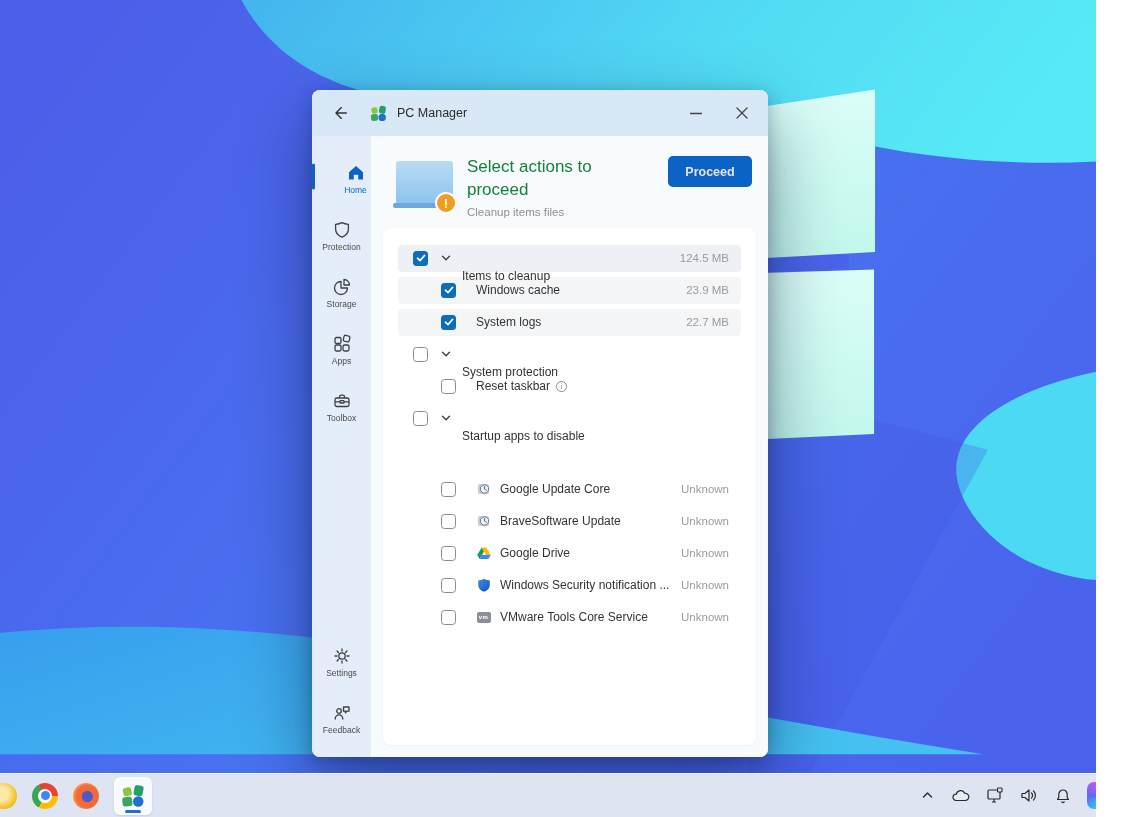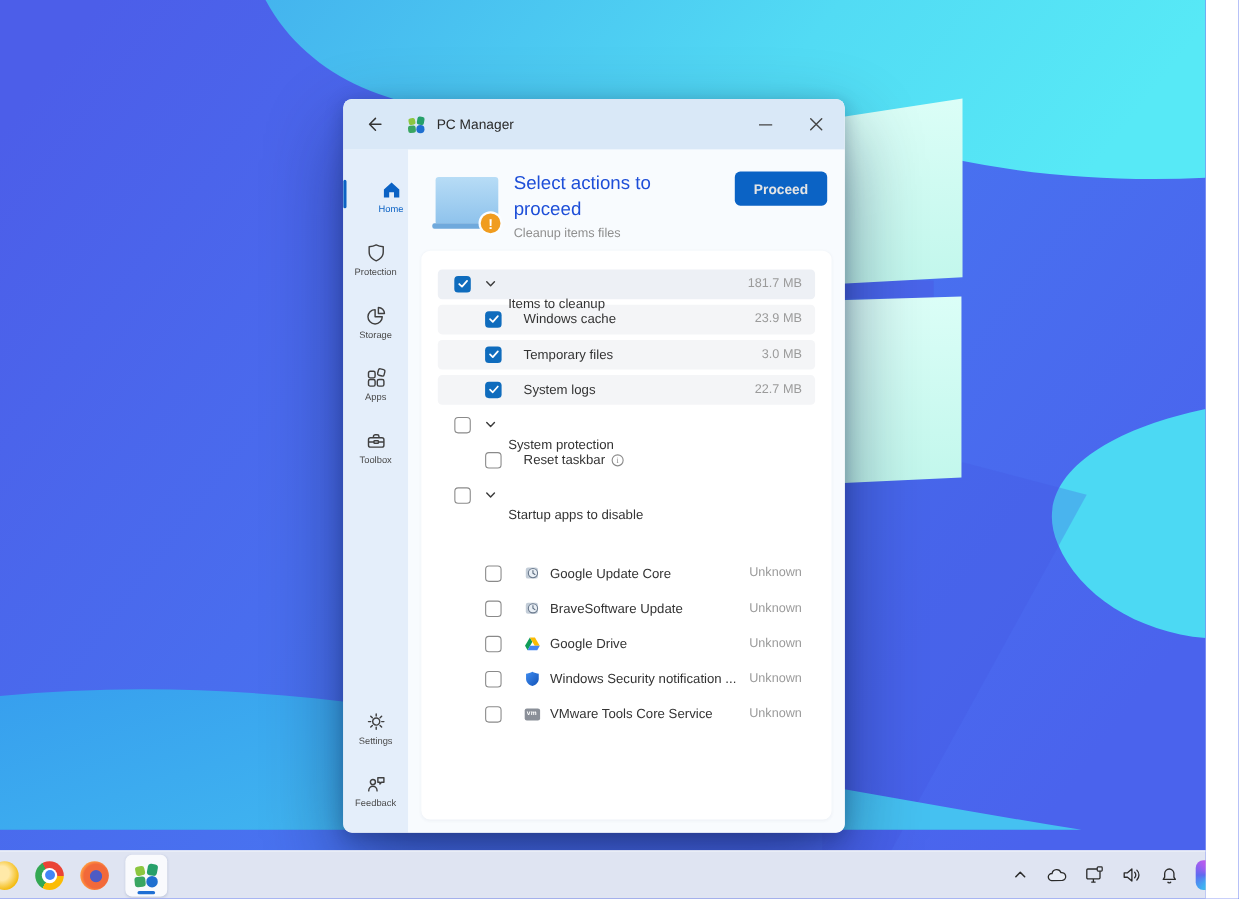--- a/index.html
+++ b/index.html
@@ -35,21 +35,21 @@
   .sicon { width:20px; height:20px; display:block; }
 
   
   .main { flex:1; display:flex; flex-direction:column; background:#f8fbfe; min-width:0; }
   .header { padding:20px 16px 0 22px; display:flex; align-items:flex-start; }
   .laptop-wrap { position:relative; width:66px; height:58px; flex:0 0 66px; margin-top:2px; }
   .laptop-screen { position:absolute; left:3px; top:3px; width:57px; height:42px; border-radius:3px 3px 1px 1px; background:linear-gradient(180deg,#b7dcf6,#8fc3ec); }
   .laptop-base { position:absolute; left:0; top:45px; width:63px; height:5px; border-radius:2px; background:#6fa9dc; }
   .warn-badge { position:absolute; right:2px; bottom:2px; width:22px; height:22px; border-radius:50%; background:#f09c1f; border:2px solid #fbfdff; color:#fff; font-weight:bold; font-size:13px; display:flex; align-items:center; justify-content:center; }
   .header-text { flex:1; margin-left:8px; }
-  .h-title { font-size:17px; color:#1d4ed8; line-height:1.35; max-width:175px; font-weight:400; }
+  .h-title { font-size:17px; color:#15803d; line-height:1.35; max-width:175px; font-weight:400; }
   .h-sub { margin-top:4px; font-size:11.5px; color:#8f8f8f; }
   .proceed-btn { width:84px; height:31px; border:none; border-radius:5px; background:#0b63c5; color:#e5e5e5; font-weight:bold; font-size:12.5px; font-family:"Liberation Sans",sans-serif; }
 
   
   .card { flex:1; margin:10px 12px 12px; background:#fff; border-radius:8px; padding:17px 15px; box-shadow:0 1px 3px rgba(30,50,90,.05); overflow:hidden; }
   .row { height:27px; margin-bottom:5px; border-radius:4px; display:flex; align-items:center; padding-right:12px; font-size:12px; color:#333; }
   .row.grp-hl { background:#edf0f5; }
   .row.child-hl { background:#f4f5f7; }
   .row .pad-g { width:15px; flex:0 0 15px; }
   .row .pad-c { width:43px; flex:0 0 43px; }
@@ -225,45 +225,35 @@
             <div class="pad-g"></div>
             <div class="cb checked">
                 <svg width="10" height="10" viewBox="0 0 10 10">
                   <path d="M1.5 5.2 L4 7.6 L8.6 2.4" stroke="#fff" stroke-width="1.6" fill="none" stroke-linecap="round" stroke-linejoin="round"></path>
                 </svg>
               </div>
             <svg class="chev" viewBox="0 0 12 12" fill="none">
                 <path d="M2.5 4.2 L6 7.8 L9.5 4.2" stroke="#3c3c3c" stroke-width="1.3" stroke-linecap="round" stroke-linejoin="round"></path>
               </svg>
             <span class="g-label">Items to cleanup</span>
-            <span class="size">181.7 MB</span>
+            <span class="size">124.5 MB</span>
           </div>
 
           <div class="row child-hl">
             <div class="pad-c"></div>
             <div class="cb checked">
                 <svg width="10" height="10" viewBox="0 0 10 10">
                   <path d="M1.5 5.2 L4 7.6 L8.6 2.4" stroke="#fff" stroke-width="1.6" fill="none" stroke-linecap="round" stroke-linejoin="round"></path>
                 </svg>
               </div>
             <span class="c-label">Windows cache</span>
             <span class="size">23.9 MB</span>
           </div>
 
 
-          <div class="row child-hl">
-            <div class="pad-c"></div>
-            <div class="cb checked">
-                <svg width="10" height="10" viewBox="0 0 10 10">
-                  <path d="M1.5 5.2 L4 7.6 L8.6 2.4" stroke="#fff" stroke-width="1.6" fill="none" stroke-linecap="round" stroke-linejoin="round"></path>
-                </svg>
-              </div>
-            <span class="c-label">Temporary files</span>
-            <span class="size">3.0 MB</span>
-          </div>
 
           <div class="row child-hl">
             <div class="pad-c"></div>
             <div class="cb checked">
                 <svg width="10" height="10" viewBox="0 0 10 10">
                   <path d="M1.5 5.2 L4 7.6 L8.6 2.4" stroke="#fff" stroke-width="1.6" fill="none" stroke-linecap="round" stroke-linejoin="round"></path>
                 </svg>
               </div>
             <span class="c-label">System logs</span>
             <span class="size">22.7 MB</span>

